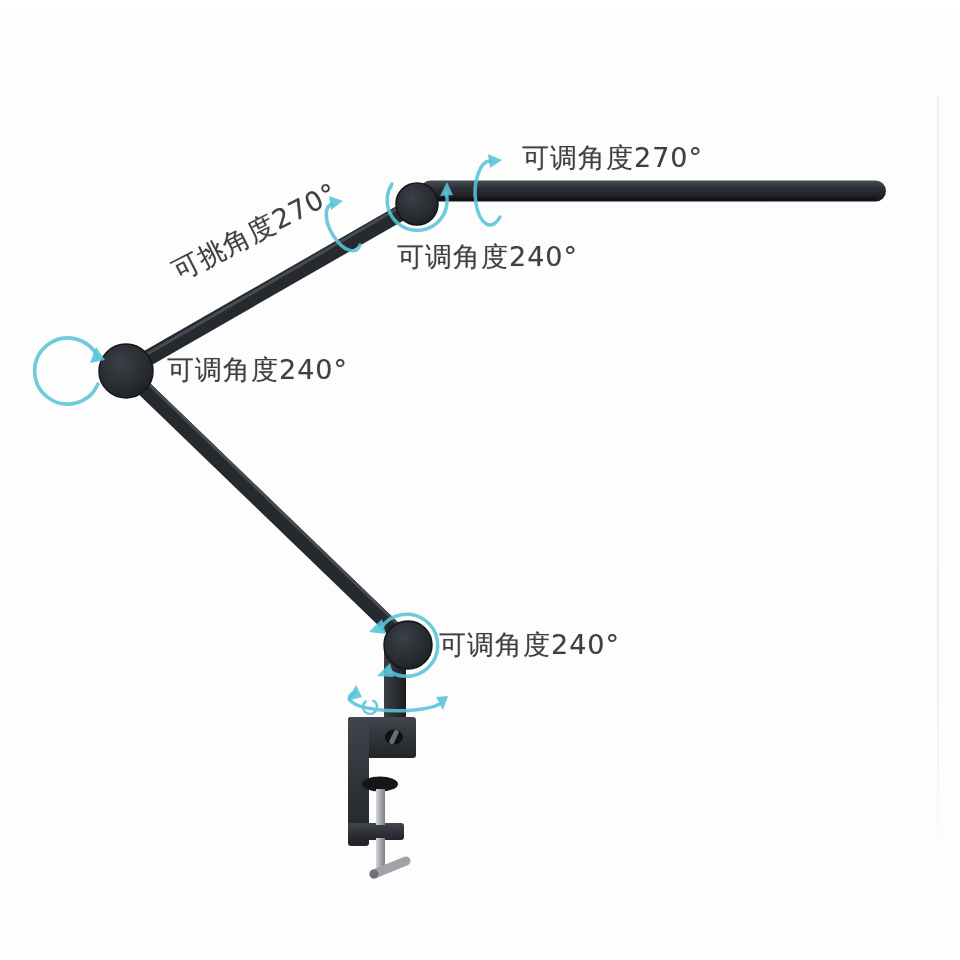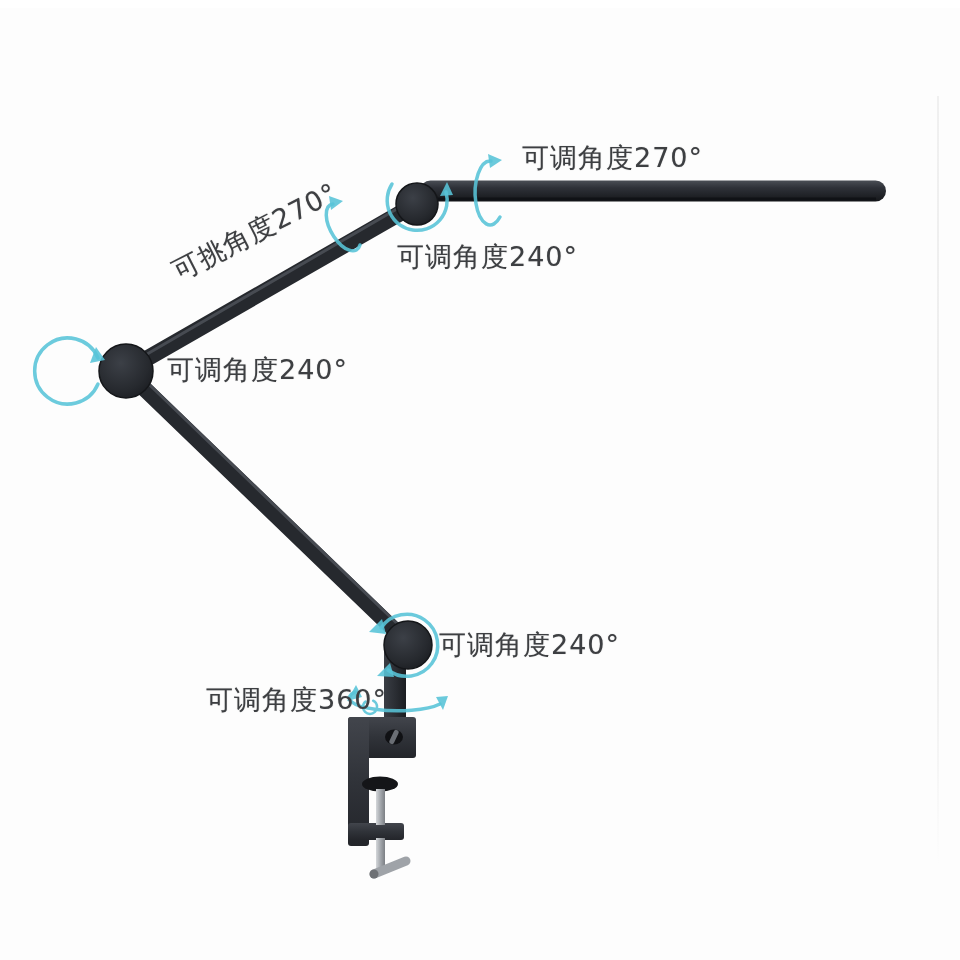--- a/index.html
+++ b/index.html
@@ -133,16 +133,15 @@
   <div class="angle-label" style="left:522px; top:132px;">可调角度270°</div>
 
   <div class="angle-label rotated" style="left:255px; top:224px;">可挑角度270°</div>
 
   <div class="angle-label" style="left:397px; top:231px;">可调角度240°</div>
 
   <div class="angle-label" style="left:167px; top:344px;">可调角度240°</div>
 
   <div class="angle-label" style="left:439px; top:619px;">可调角度240°</div>
 
-  <div class="angle-label" style="left:206px; top:674px;">可调角度360°</div>
 
   <div class="page-edge"></div>
 </div>
 
 </body></html>

